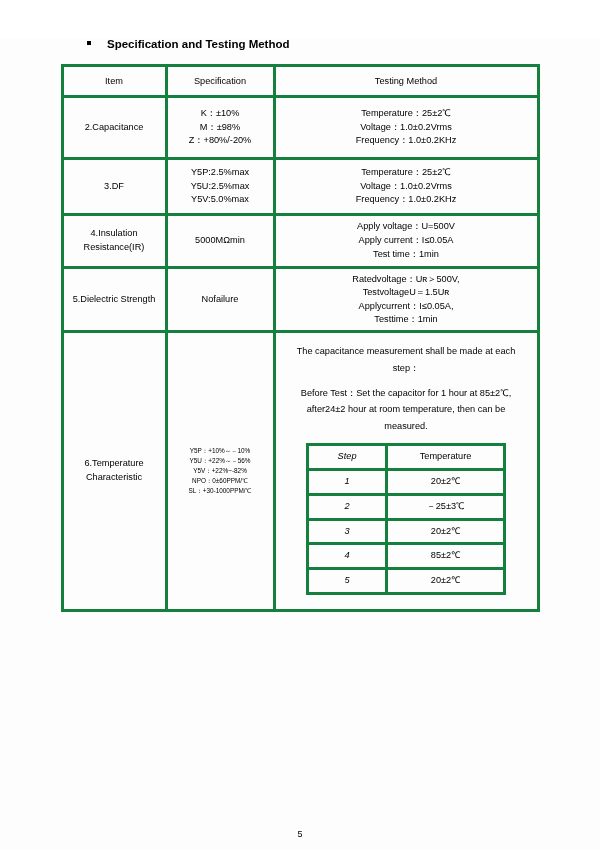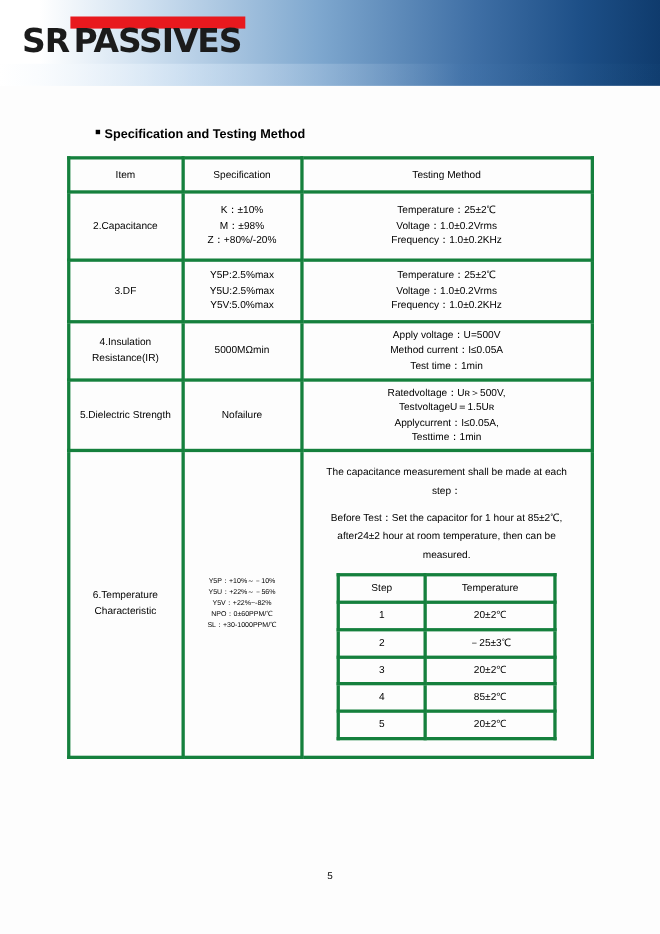--- a/index.html
+++ b/index.html
@@ -82,21 +82,21 @@
 
   
   .content {
     position: relative;
     padding: 0 32px;
   }
   .section-head {
     margin: 38px 0 14px 55px;
     display: flex;
     align-items: baseline;
-    gap: 4px;
+    gap: 16px;
   }
   .bullet {
     display: inline-block;
     width: 4px;
     height: 4px;
     background: #000;
     position: relative;
     top: -3px;
   }
   .section-title {
@@ -153,21 +153,21 @@
     width: 200px;
     border-collapse: collapse;
   }
   .steps td {
     border: none;
     font-size: 9.2px;
     padding: 2px 0;
     line-height: 1.5;
     text-align: center;
   }
-  .steps td.lbl { width: 80px; }
+  .steps td.lbl { width: 80px; font-style: italic; }
   .steps td.val { width: 120px; }
   .steps tr.head td {
     padding-bottom: 4px;
   }
 
   .row-h1 { height: 46px; }
   .row-h2 { height: 62px; }
   .row-h3 { height: 56px; }
   .row-h4 { height: 48px; }
   .row-h5 { height: 62px; }
@@ -180,29 +180,20 @@
     text-align: center;
     font-size: 9px;
     color: #000;
   }
 </style>
 </head>
 <body>
 
 <div class="page">
 
-  <div class="header-band">
-    <div class="logo">
-      <span class="logo-sr">SR</span>
-      <span class="logo-passives-wrap">
-        <span class="logo-redbar"></span>
-        <span class="logo-passives">PASSIVES</span>
-      </span>
-    </div>
-  </div>
 
   <div class="content">
 
     <div class="section-head">
       <span class="bullet"></span>
       <span class="section-title">Specification and Testing Method</span>
     </div>
 
     <table class="spec">
       <colgroup>
@@ -254,21 +245,21 @@
         <tr class="row-h4">
           <td class="cell-lines">
             <div>4.Insulation</div>
             <div>Resistance(IR)</div>
           </td>
           <td class="cell-lines">
             <div>5000MΩmin</div>
           </td>
           <td class="cell-lines">
             <div>Apply voltage：U=500V</div>
-            <div>Method current：I≤0.05A</div>
+            <div>Apply current：I≤0.05A</div>
             <div>Test time：1min</div>
           </td>
         </tr>
 
         <tr class="row-h5">
           <td class="cell-lines">
             <div>5.Dielectric Strength</div>
           </td>
           <td class="cell-lines">
             <div>Nofailure</div>

